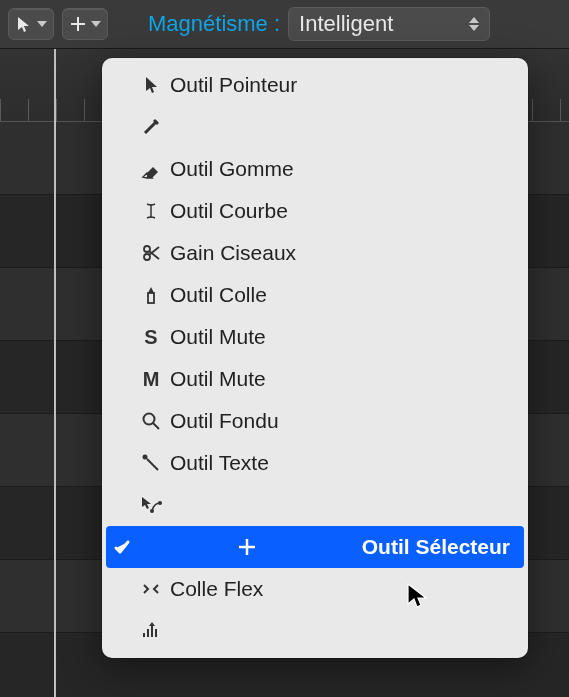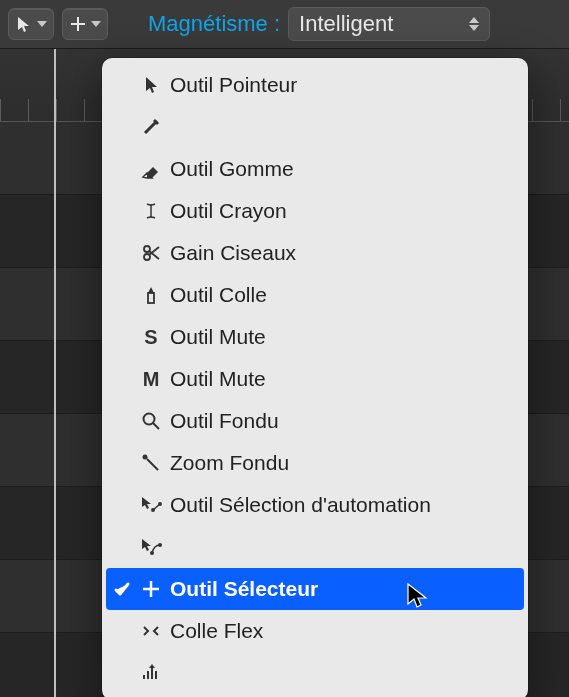--- a/index.html
+++ b/index.html
@@ -130,20 +130,21 @@
     width: 26px;
     display:flex;align-items:center;justify-content:center;
   }
   .menu-item.selected {
     background: #0a60ff;
     color: #fff;
     font-weight: 700;
     border-radius:4px;
     margin:0 4px;
     padding-left:6px;
+    justify-content:space-between;
   }
   .menu-item.selected svg path,
   .menu-item.selected svg line,
   .menu-item.selected svg polyline,
   .menu-item.selected svg polygon,
   .menu-item.selected svg circle {
     stroke:#fff; fill:#fff;
   }
   .cursor-pointer {
     position:absolute;
@@ -230,21 +231,21 @@
       <span>Outil Gomme</span>
     </div>
     <div class="menu-item">
       <span class="check-slot"></span>
       <span class="icon-slot">
         <svg width="20" height="20" viewBox="0 0 20 20">
           <line x1="10" y1="3" x2="10" y2="17" stroke="#333" stroke-width="1.5"></line>
           <path d="M6,3 Q10,5 14,3 M6,17 Q10,15 14,17" fill="none" stroke="#333" stroke-width="1.5"></path>
         </svg>
       </span>
-      <span>Outil Crayon</span>
+      <span>Outil Courbe</span>
     </div>
     <div class="menu-item">
       <span class="check-slot"></span>
       <span class="icon-slot">
         <svg width="20" height="20" viewBox="0 0 20 20">
           <circle cx="6" cy="6" r="3" fill="none" stroke="#333" stroke-width="1.8"></circle>
           <circle cx="6" cy="14" r="3" fill="none" stroke="#333" stroke-width="1.8"></circle>
           <line x1="8" y1="8" x2="18" y2="16" stroke="#333" stroke-width="1.8"></line>
           <line x1="8" y1="12" x2="18" y2="4" stroke="#333" stroke-width="1.8"></line>
         </svg>
@@ -286,33 +287,21 @@
       <span>Outil Fondu</span>
     </div>
     <div class="menu-item">
       <span class="check-slot"></span>
       <span class="icon-slot">
         <svg width="20" height="20" viewBox="0 0 20 20">
           <circle cx="4" cy="4" r="2.5" fill="#333"></circle>
           <line x1="6" y1="6" x2="17" y2="17" stroke="#333" stroke-width="2"></line>
         </svg>
       </span>
-      <span>Zoom Fondu</span>
-    </div>
-    <div class="menu-item">
-      <span class="check-slot"></span>
-      <span class="icon-slot">
-        <svg width="22" height="20" viewBox="0 0 22 20">
-          <polygon points="2,2 2,12 5,10 7,14 9,13 7,9 11,9" fill="#333"></polygon>
-          <circle cx="13" cy="15" r="2" fill="#333"></circle>
-          <circle cx="20" cy="9" r="2" fill="#333"></circle>
-          <line x1="13" y1="15" x2="20" y2="9" stroke="#333" stroke-width="1.5"></line>
-        </svg>
-      </span>
-      <span>Outil Sélection d'automation</span>
+      <span>Outil Texte</span>
     </div>
     <div class="menu-item">
       <span class="check-slot"></span>
       <span class="icon-slot">
         <svg width="22" height="20" viewBox="0 0 22 20">
           <polygon points="2,2 2,12 5,10 7,14 9,13 7,9 11,9" fill="#333"></polygon>
           <circle cx="12" cy="16" r="2" fill="#333"></circle>
           <circle cx="20" cy="8" r="2" fill="#333"></circle>
           <path d="M12,16 Q14,8 20,8" fill="none" stroke="#333" stroke-width="1.6"></path>
         </svg>

